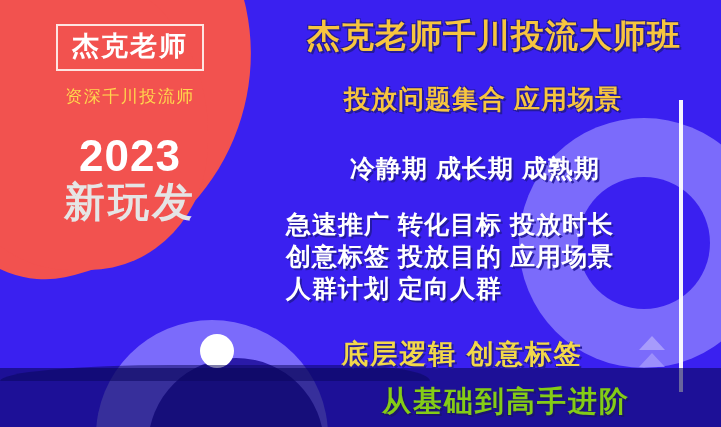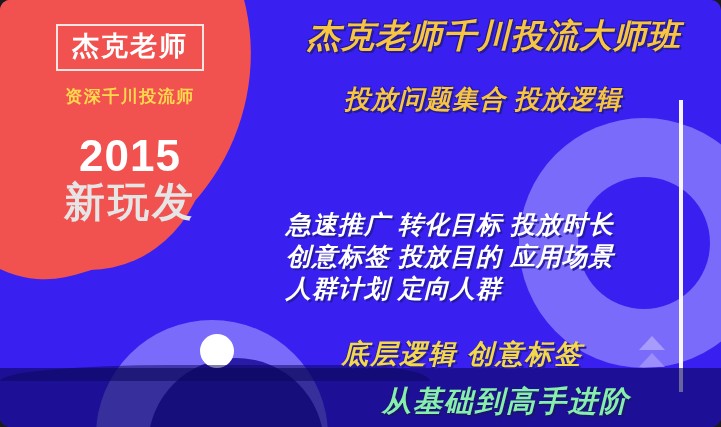--- a/index.html
+++ b/index.html
@@ -8,21 +8,20 @@
     padding: 0;
     background: #1a1a1a;
   }
   #banner {
     position: relative;
     width: 721px;
     height: 427px;
     overflow: hidden;
     background: #3a20f0;
     font-family: "Liberation Sans", "DejaVu Sans", sans-serif;
-    border-radius: 10px;
     -webkit-font-smoothing: antialiased;
   }
 
   
   .deco { position: absolute; pointer-events: none; }
 
   
   .ring-right {
     width: 250px; height: 250px;
     right: -48px; top: 118px;
@@ -127,21 +126,21 @@
     font-weight: bold;
     letter-spacing: 2px;
     line-height: 1.12;
     white-space: nowrap;
   }
   .subtitle-text {
     display: block;
     margin-top: 14px;
     color: #ffd84d;
     font-size: 17px;
-    font-weight: bold;
+    font-weight: normal;
     letter-spacing: 1.5px;
     white-space: nowrap;
   }
   .year-text {
     display: block;
     margin-top: 26px;
     color: #ffffff;
     font-size: 44px;
     font-weight: bold;
     letter-spacing: 1px;
@@ -156,21 +155,20 @@
     letter-spacing: 3px;
     line-height: 1.05;
   }
 
   
   .right-panel {
     position: absolute;
     left: 262px; top: 0;
     width: 459px; height: 427px;
     z-index: 6;
-    font-style: italic;
   }
   .headline {
     position: absolute;
     left: 6px; top: 14px;
     width: 452px;
     text-align: center;
     color: #f7c53f;
     font-size: 33px;
     font-weight: bold;
     letter-spacing: 1px;
@@ -225,21 +223,21 @@
     font-weight: bold;
     letter-spacing: 2px;
     white-space: nowrap;
     text-shadow: 2px 2px 0 #241a9b, -1px 1px 0 #241a9b;
   }
   .footer-line-b {
     position: absolute;
     left: 44px; top: 382px;
     width: 400px;
     text-align: center;
-    color: #86efac;
+    color: #84cc16;
     font-size: 29px;
     font-weight: bold;
     letter-spacing: 2px;
     white-space: nowrap;
     text-shadow: 2px 2px 0 #1b1470, -1px 1px 0 #1b1470;
   }
 </style>
 </head>
 <body>
 
@@ -260,29 +258,30 @@
   <div class="deco arrow-stack">
     <span class="tri t1"></span>
     <span class="tri t2"></span>
   </div>
 
   <div class="left-panel">
     <div class="name-box">
       <span class="name-text">杰克老师</span>
     </div>
     <span class="subtitle-text">资深千川投流师</span>
-    <span class="year-text">2015</span>
+    <span class="year-text">2023</span>
     <span class="tagline-text">新玩发</span>
   </div>
 
   <div class="right-panel">
     <div class="headline">杰克老师千川投流大师班</div>
 
-    <div class="subhead">投放问题集合 投放逻辑</div>
-
+    <div class="subhead">投放问题集合 应用场景</div>
+
+    <div class="phase-line">冷静期  成长期 成熟期</div>
 
     <div class="topic-list">
       <div class="topic-row">急速推广  转化目标  投放时长</div>
       <div class="topic-row">创意标签  投放目的  应用场景</div>
       <div class="topic-row">人群计划  定向人群</div>
     </div>
 
     <div class="footer-line-a">底层逻辑  创意标签</div>
 
     <div class="footer-line-b">从基础到高手进阶</div>

